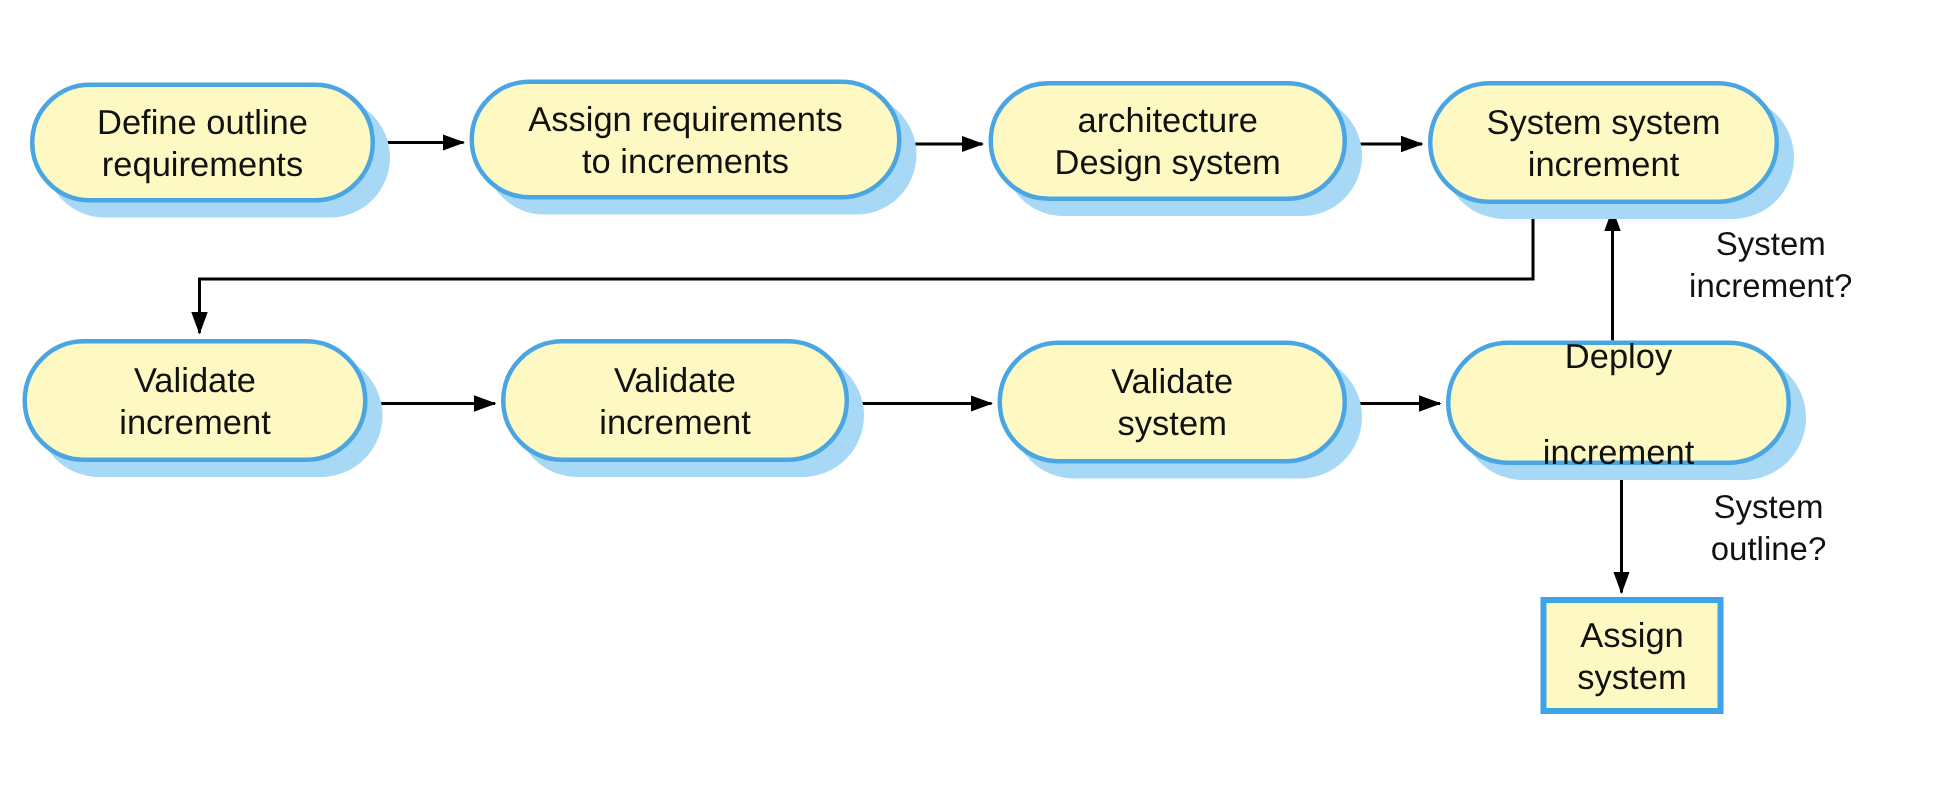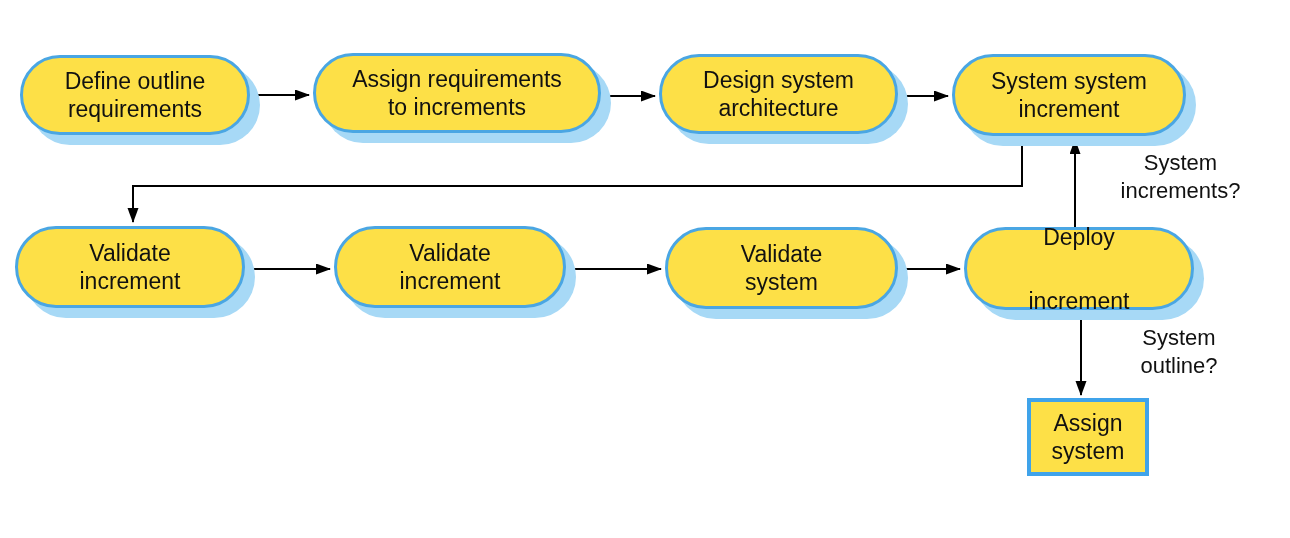--- a/index.html
+++ b/index.html
@@ -19,21 +19,21 @@
     position: absolute;
     left: 0;
     top: 0;
     width: 1290px;
     height: 538px;
     pointer-events: none;
   }
   .node {
     position: absolute;
     box-sizing: border-box;
-    background: #fde047;
+    background: #fef9c3;
     display: flex;
     flex-direction: column;
     align-items: center;
     justify-content: center;
     text-align: center;
     color: #111111;
     font-size: 23px;
     line-height: 28px;
   }
   .pill {
@@ -95,22 +95,22 @@
     <span>Define outline</span>
     <span>requirements</span>
   </div>
 
   <div class="node pill n1">
     <span>Assign requirements</span>
     <span>to increments</span>
   </div>
 
   <div class="node pill n2">
+    <span>architecture</span>
     <span>Design system</span>
-    <span>architecture</span>
   </div>
 
   <div class="node pill n3">
     <span>System system</span>
     <span>increment</span>
   </div>
 
   <div class="node pill n4">
     <span>Validate</span>
     <span>increment</span>
@@ -131,21 +131,21 @@
     <span>increment</span>
   </div>
 
   <div class="node rect n8">
     <span>Assign</span>
     <span>system</span>
   </div>
 
   <div class="edge-label lbl-incomplete">
     <span>System</span>
-    <span>increments?</span>
+    <span>increment?</span>
   </div>
 
   <div class="edge-label lbl-complete">
     <span>System</span>
     <span>outline?</span>
   </div>
 
 </div>
 
 </body></html>

